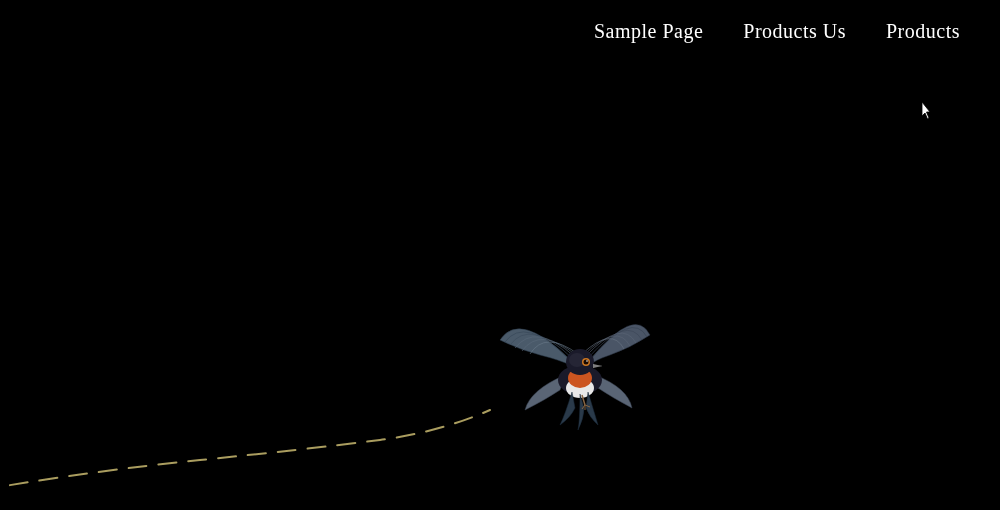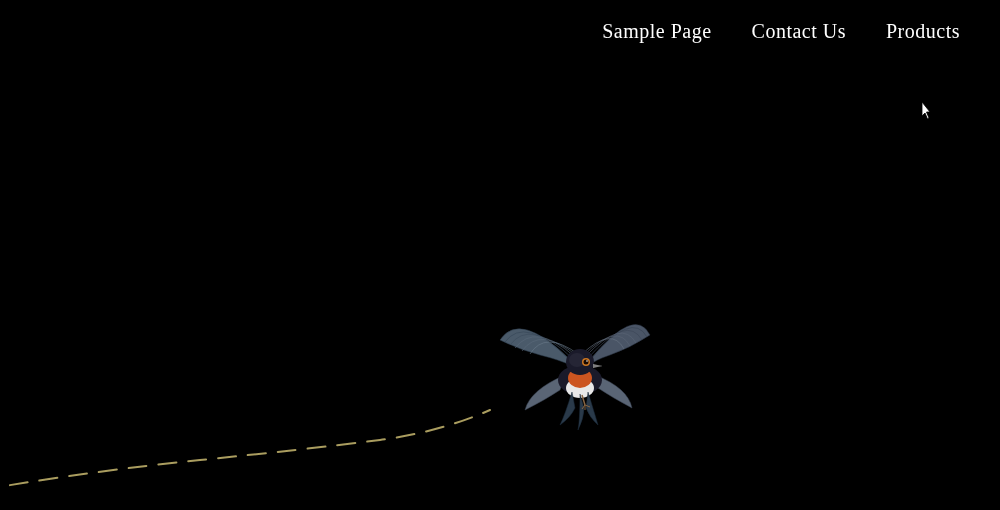--- a/index.html
+++ b/index.html
@@ -71,21 +71,21 @@
       height: 18px;
       pointer-events: none;
       z-index: 100;
     }
   </style>
 </head>
 <body>
 
 <nav>
   <a class="nav-link" href="#">Sample Page</a>
-  <a class="nav-link" href="#">Contact Us</a>
+  <a class="nav-link" href="#">Products Us</a>
   <a class="nav-link" href="#">Products</a>
 </nav>
 
 <svg class="flight-path" viewBox="0 0 1000 200" preserveAspectRatio="none">
   <path d="M -20 180 Q 100 160 200 150 Q 300 140 380 130 Q 440 122 490 100" fill="none" stroke="#c8b870" stroke-width="2" stroke-dasharray="18,12" stroke-linecap="round" opacity="0.85"></path>
 </svg>
 
 <div class="bird-container">
   <svg class="bird-svg" viewBox="0 0 200 160" xmlns="http://www.w3.org/2000/svg">
 

